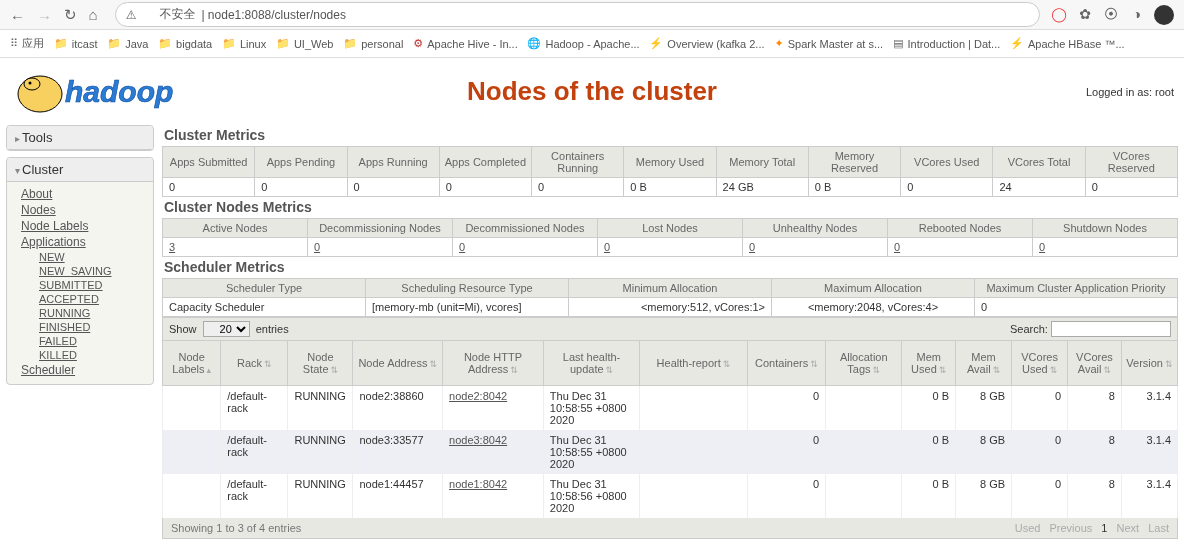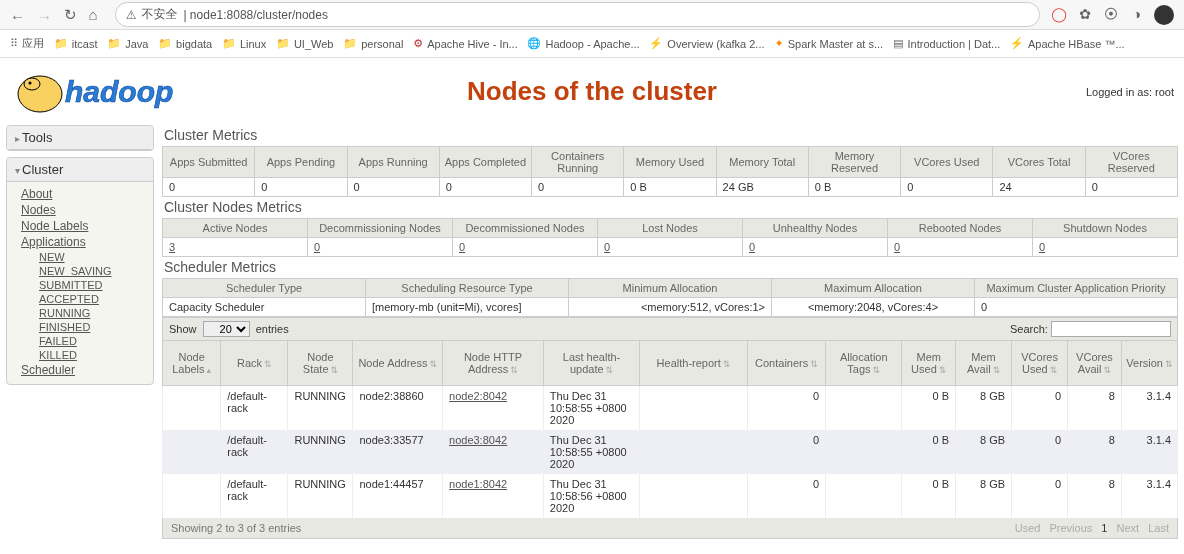--- a/index.html
+++ b/index.html
@@ -4,21 +4,21 @@
 <style>
 * { margin: 0; padding: 0; box-sizing: border-box; }
 body { font-family: Arial, sans-serif; font-size: 12px; color: #333; background: #fff; width: 1184px; }
 
 
 .browser-bar { height: 30px; display: flex; align-items: center; padding: 0 10px; border-bottom: 1px solid #ddd; background: #f7f7f7; }
 .nav-arrow { color: #666; margin-right: 12px; font-size: 15px; cursor: pointer; }
 .nav-arrow.disabled { color: #bbb; }
 .url-bar-wrap { flex: 1; display: flex; align-items: center; background: #fff; border: 1px solid #ccc; border-radius: 15px; padding: 3px 10px; margin-left: 5px; font-size: 12px; color: #555; }
 .url-bar-wrap .warn { margin-right: 5px; }
-.url-bar-wrap .insecure { margin-right: 6px; }
+.url-bar-wrap .insecure { margin-right: 6px; margin-left: 18px; }
 .browser-right-icons { display: flex; align-items: center; gap: 8px; margin-left: 10px; }
 .browser-ico { width: 18px; height: 18px; display: inline-block; font-size: 14px; text-align: center; color: #666; }
 .avatar-icon { width: 20px; height: 20px; border-radius: 50%; background: #333; }
 
 
 .bookmarks { height: 28px; display: flex; align-items: center; padding: 0 10px; gap: 10px; border-bottom: 1px solid #ddd; background: #fff; font-size: 11px; color: #555; }
 .bm { display: flex; align-items: center; gap: 4px; cursor: pointer; white-space: nowrap; }
 .bm .folder { color: #f0c040; }
 
 
@@ -34,21 +34,21 @@
 .nav-box { border: 1px solid #ccc; border-radius: 4px; margin-bottom: 6px; background: #f5f5f0; }
 .nav-head { background: #eee; padding: 4px 8px; font-size: 13px; border-bottom: 1px solid #ccc; border-radius: 4px 4px 0 0; cursor: pointer; }
 .nav-head:before { content: "▾ "; font-size: 10px; color: #888; display: inline-block; margin-right: 2px; }
 .nav-head.collapsed:before { content: "▸ "; }
 .nav-body { padding: 4px 8px 6px 14px; }
 .nav-body a { display: block; color: #555; text-decoration: underline; font-size: 12px; padding: 1px 0; cursor: pointer; }
 .nav-body .sub { padding-left: 18px; }
 .nav-body .sub a { font-size: 11px; }
 
 .main { flex: 1; }
-.section-title { font-size: 14px; color: #555; margin: 2px 0 3px 2px; }
+.section-title { font-size: 14px; color: #555; margin: 2px 0 3px 2px; font-weight: bold; }
 
 .metrics-table { width: 100%; border-collapse: collapse; font-size: 11px; table-layout: fixed; }
 .metrics-table th { background: #e8e8e3; border: 1px solid #ccc; padding: 3px 4px; color: #666; font-weight: normal; text-align: center; }
 .metrics-table td { border: 1px solid #ccc; padding: 3px 6px; color: #333; }
 .metrics-table .link-val { text-decoration: underline; color: #555; cursor: pointer; text-align: left; }
 
 .dt-controls { display: flex; align-items: center; padding: 3px 6px; background: #e8e8e3; border: 1px solid #ccc; border-bottom: none; font-size: 11px; }
 .dt-controls .show-sel select { font-size: 11px; border: 1px solid #aaa; margin: 0 3px; padding-left: 12px; }
 .dt-controls .search-box { margin-left: auto; }
 .dt-controls .search-box input { border: 1px solid #aaa; font-size: 11px; width: 120px; padding: 1px; }
@@ -372,21 +372,21 @@
               <td class="right">0 B</td>
               <td class="right">8 GB</td>
               <td class="right">0</td>
               <td class="right">8</td>
               <td class="right">3.1.4</td>
             </tr>
           </tbody>
       </table>
 
       <div class="dt-footer">
-        <span>Showing 2 to 3 of 3 entries</span>
+        <span>Showing 1 to 3 of 4 entries</span>
         <span class="pag">
           <span>Used</span>
           <span>Previous</span>
           <span class="active">1</span>
           <span>Next</span>
           <span>Last</span>
         </span>
       </div>
     </div>
   </div>

